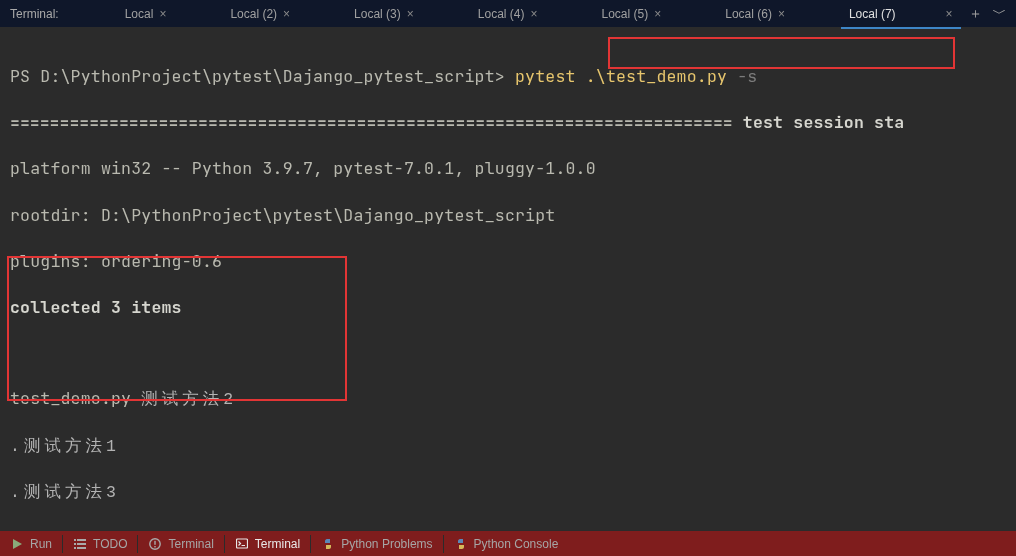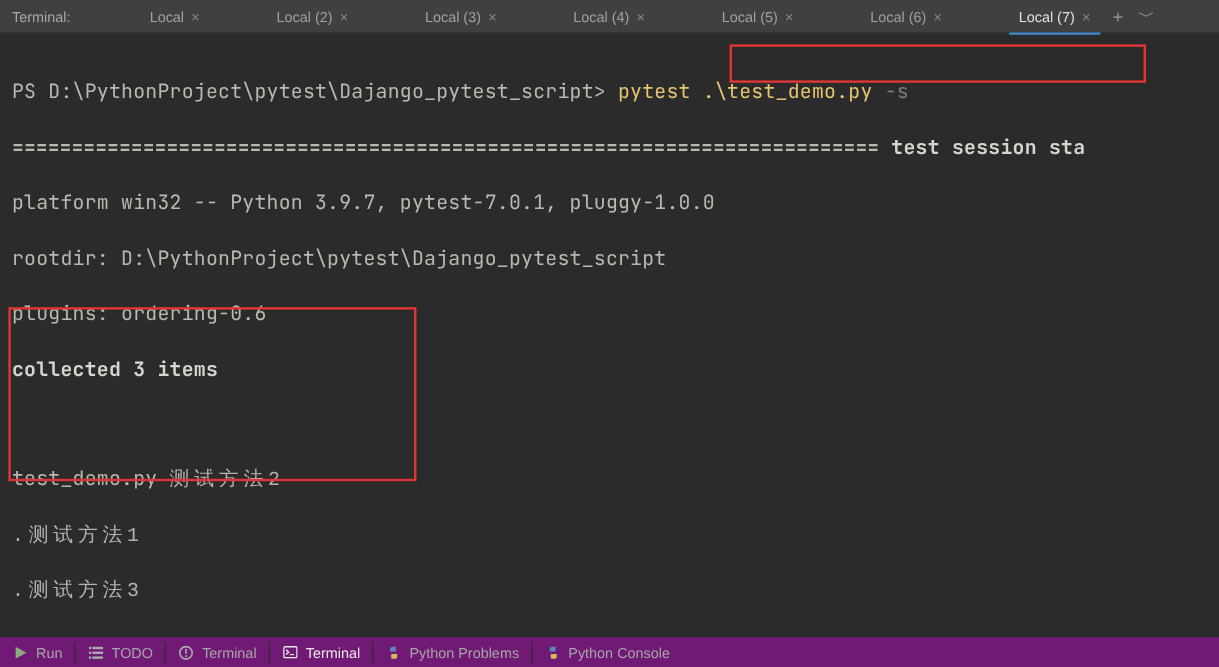--- a/index.html
+++ b/index.html
@@ -9,21 +9,21 @@
     background: #2b2b2b;
     font-family: "Segoe UI", sans-serif;
     color: #bbbbbb;
     overflow: hidden;
     position: relative;
   }
 
   
   .tabstrip {
     height: 28px;
-    background: #404040;
+    background: #0f172a;
     display: flex;
     align-items: center;
     font-size: 12px;
     border-bottom: 1px solid #2b2b2b;
   }
   .tabstrip-label {
     padding: 0 10px;
     color: #a9a9a9;
   }
   .tab {
@@ -36,20 +36,21 @@
     cursor: pointer;
     margin-left: 48px;
   }
   .tab .close {
     margin-left: 6px;
     font-size: 12px;
     color: #8a8a8a;
   }
   .tab.active {
     color: #e0e0e0;
+    gap: 44px;
   }
   .tab.active::after {
     content: "";
     position: absolute;
     left: 0; right: 0; bottom: -1px;
     height: 2px;
     background: #3e86c7;
   }
   .tabstrip-actions {
     margin-left: 8px;
@@ -85,21 +86,21 @@
     pointer-events: none;
   }
   #box1 { left: 608px; top: 37px;  width: 347px; height: 32px; }
   #box2 { left: 7px;   top: 256px; width: 340px; height: 145px; }
 
   
   .bottombar {
     position: absolute;
     left: 0; right: 0; bottom: 0;
     height: 26px;
-    background: #701a75;
+    background: #7f1d1d;
     border-top: 1px solid #2b2b2b;
     display: flex;
     align-items: center;
     font-size: 12px;
     color: #a6a6a6;
   }
   .btn {
     height: 26px;
     display: flex;
     align-items: center;

